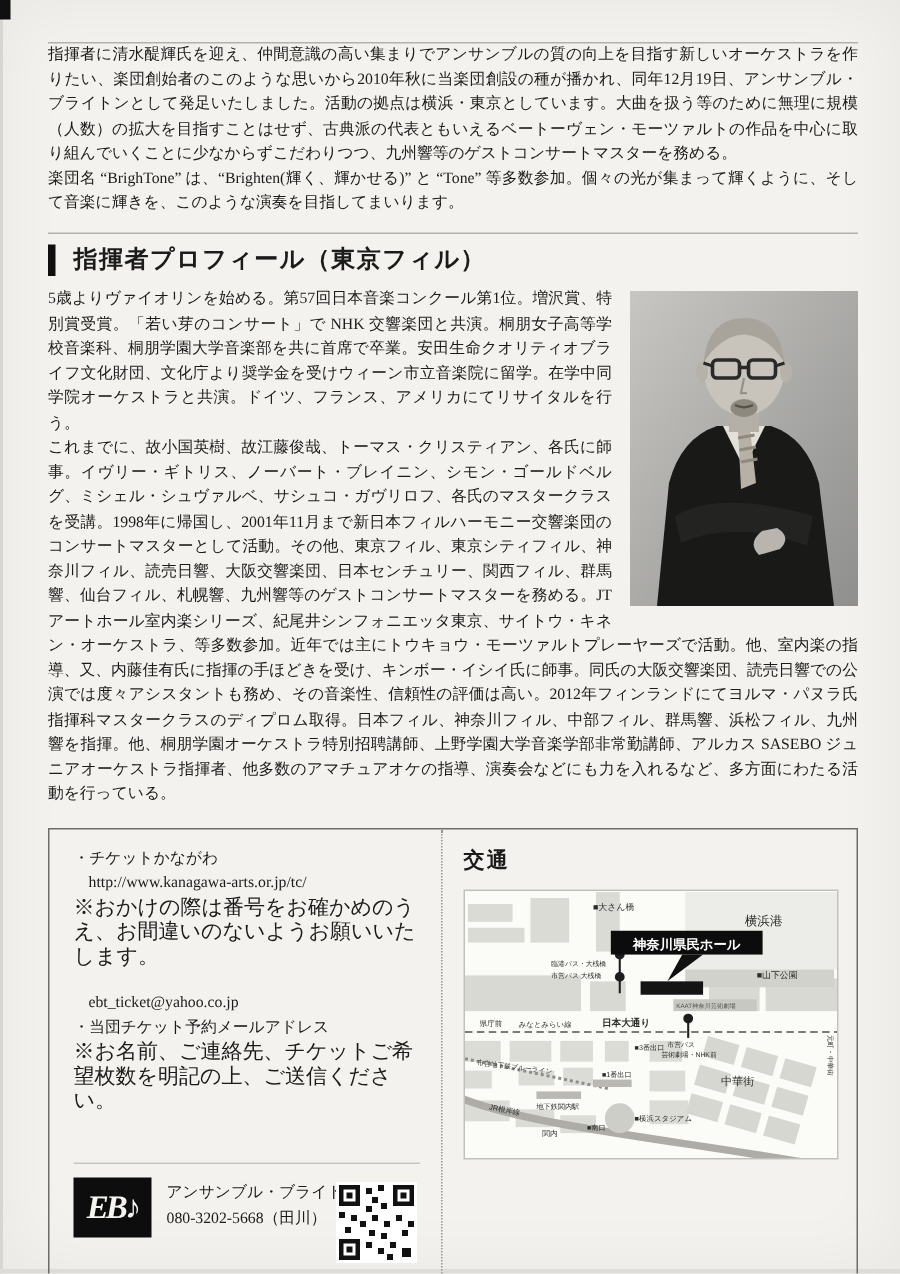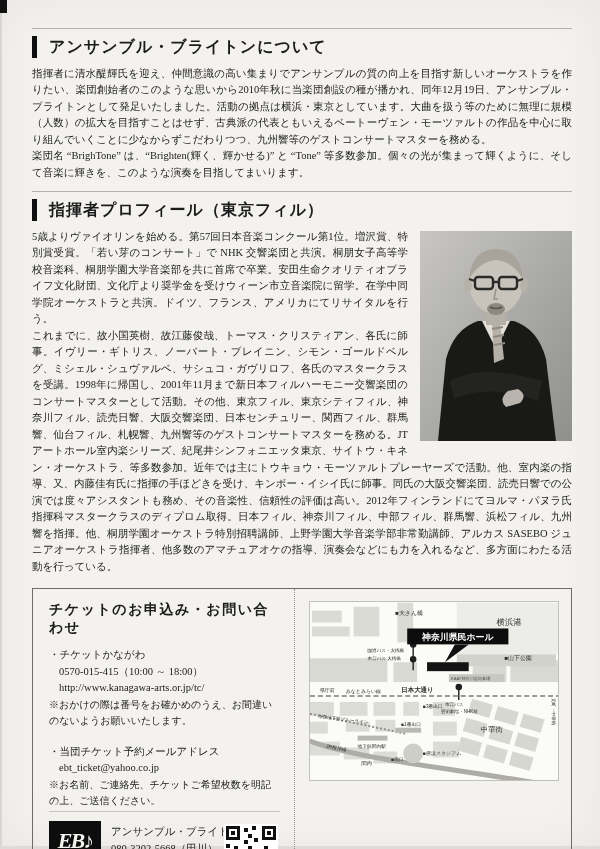--- a/index.html
+++ b/index.html
@@ -51,21 +51,21 @@
     border-right:1px dotted #97948e;
     padding:12px 14px 10px 16px;
     display:flex;flex-direction:column;
   }
   .col-right{
     flex:1;box-sizing:border-box;
     padding:12px 12px 10px 14px;
   }
   .tick-item{font-size:10.5px;line-height:16.5px;margin:0;}
   .tick-gap{height:14px;}
-  .note{font-size:10px;line-height:16.5px;margin:0;}
+  .note{font-size:14px;line-height:16.5px;margin:0;}
   .footer-block{
     margin-top:auto;border-top:1px solid #c7c5c0;
     padding-top:9px;position:relative;min-height:78px;
   }
   .logo-row{display:flex;align-items:flex-start;}
   .logo-box{
     width:52px;height:40px;background:#0d0d0d;color:#f5f4f0;
     font-style:italic;font-weight:bold;
     display:flex;align-items:center;justify-content:center;
     font-size:22px;letter-spacing:-2px;flex:0 0 auto;
@@ -81,21 +81,20 @@
 <body>
 
 <div class="scan-left"></div>
 <div class="scan-corner"></div>
 <div class="scan-bottom"></div>
 
 <div class="content">
 
   <div class="rule"></div>
   <section>
-    <h1 class="section-h">アンサンブル・ブライトンについて</h1>
     <p class="body-text">指揮者に清水醍輝氏を迎え、仲間意識の高い集まりでアンサンブルの質の向上を目指す新しいオーケストラを作りたい、楽団創始者のこのような思いから2010年秋に当楽団創設の種が播かれ、同年12月19日、アンサンブル・ブライトンとして発足いたしました。活動の拠点は横浜・東京としています。大曲を扱う等のために無理に規模（人数）の拡大を目指すことはせず、古典派の代表ともいえるベートーヴェン・モーツァルトの作品を中心に取り組んでいくことに少なからずこだわりつつ、九州響等のゲストコンサートマスターを務める。</p>
     <p class="body-text">楽団名 “BrighTone” は、“Brighten(輝く、輝かせる)” と “Tone” 等多数参加。個々の光が集まって輝くように、そして音楽に輝きを、このような演奏を目指してまいります。</p>
   </section>
 
   <div class="rule" style="margin-top:10px;"></div>
   <section>
     <h2 class="section-h">指揮者プロフィール（東京フィル）</h2>
     <div class="profile-wrap">
       <div class="photo">
         <svg viewBox="0 0 152 210" preserveAspectRatio="none">
@@ -133,28 +132,26 @@
         </svg>
       </div>
       <p class="body-text">5歳よりヴァイオリンを始める。第57回日本音楽コンクール第1位。増沢賞、特別賞受賞。「若い芽のコンサート」で NHK 交響楽団と共演。桐朋女子高等学校音楽科、桐朋学園大学音楽部を共に首席で卒業。安田生命クオリティオブライフ文化財団、文化庁より奨学金を受けウィーン市立音楽院に留学。在学中同学院オーケストラと共演。ドイツ、フランス、アメリカにてリサイタルを行う。</p>
       <p class="body-text">これまでに、故小国英樹、故江藤俊哉、トーマス・クリスティアン、各氏に師事。イヴリー・ギトリス、ノーバート・ブレイニン、シモン・ゴールドベルグ、ミシェル・シュヴァルベ、サシュコ・ガヴリロフ、各氏のマスタークラスを受講。1998年に帰国し、2001年11月まで新日本フィルハーモニー交響楽団のコンサートマスターとして活動。その他、東京フィル、東京シティフィル、神奈川フィル、読売日響、大阪交響楽団、日本センチュリー、関西フィル、群馬響、仙台フィル、札幌響、九州響等のゲストコンサートマスターを務める。JT アートホール室内楽シリーズ、紀尾井シンフォニエッタ東京、サイトウ・キネン・オーケストラ、等多数参加。近年では主にトウキョウ・モーツァルトプレーヤーズで活動。他、室内楽の指導、又、内藤佳有氏に指揮の手ほどきを受け、キンボー・イシイ氏に師事。同氏の大阪交響楽団、読売日響での公演では度々アシスタントも務め、その音楽性、信頼性の評価は高い。2012年フィンランドにてヨルマ・パヌラ氏指揮科マスタークラスのディプロム取得。日本フィル、神奈川フィル、中部フィル、群馬響、浜松フィル、九州響を指揮。他、桐朋学園オーケストラ特別招聘講師、上野学園大学音楽学部非常勤講師、アルカス SASEBO ジュニアオーケストラ指揮者、他多数のアマチュアオケの指導、演奏会などにも力を入れるなど、多方面にわたる活動を行っている。</p>
     </div>
   </section>
 
   <div class="info-box">
 
     <div class="col-left">
-      <h3 class="sub-h">チケットのお申込み・お問い合わせ</h3>
       <p class="tick-item">・チケットかながわ</p>
-      <p class="tick-item" style="padding-left:10px;">0570-015-415（10:00 ～ 18:00）</p>
       <p class="tick-item" style="padding-left:10px;">http://www.kanagawa-arts.or.jp/tc/</p>
       <p class="note">※おかけの際は番号をお確かめのうえ、お間違いのないようお願いいたします。</p>
       <div class="tick-gap"></div>
+      <p class="tick-item" style="padding-left:10px;">ebt_ticket@yahoo.co.jp</p>
       <p class="tick-item">・当団チケット予約メールアドレス</p>
-      <p class="tick-item" style="padding-left:10px;">ebt_ticket@yahoo.co.jp</p>
       <p class="note">※お名前、ご連絡先、チケットご希望枚数を明記の上、ご送信ください。</p>
 
       <div class="footer-block">
         <div class="logo-row">
           <div class="logo-box">
             <span>EB♪</span>
           </div>
           <div class="logo-meta">
             <div>アンサンブル・ブライトン</div>
             <div>080-3202-5668（田川）</div>
@@ -193,20 +190,21 @@
               <rect x="28" y="44" width="4" height="4"></rect>
             <rect x="36" y="40" width="4" height="4"></rect>
               <rect x="44" y="44" width="6" height="6"></rect>
               <rect x="34" y="48" width="4" height="4"></rect>
           </g>
         </svg>
       </div>
     </div>
 
     <div class="col-right">
+      <h3 class="sub-h">交通</h3>
 
       <div class="map-frame">
         <svg viewBox="0 0 250 178" style="font-family:&quot;Liberation Sans&quot;,&quot;DejaVu Sans&quot;,sans-serif;">
           <rect x="0" y="0" width="250" height="178" fill="#fbfbf8"></rect>
 
           <rect x="148" y="0" width="102" height="52" fill="#ececE8"></rect>
 
           <g fill="#dbdbd6">
             <rect x="2" y="8" width="30" height="12"></rect>
               <rect x="2" y="24" width="38" height="10"></rect>

